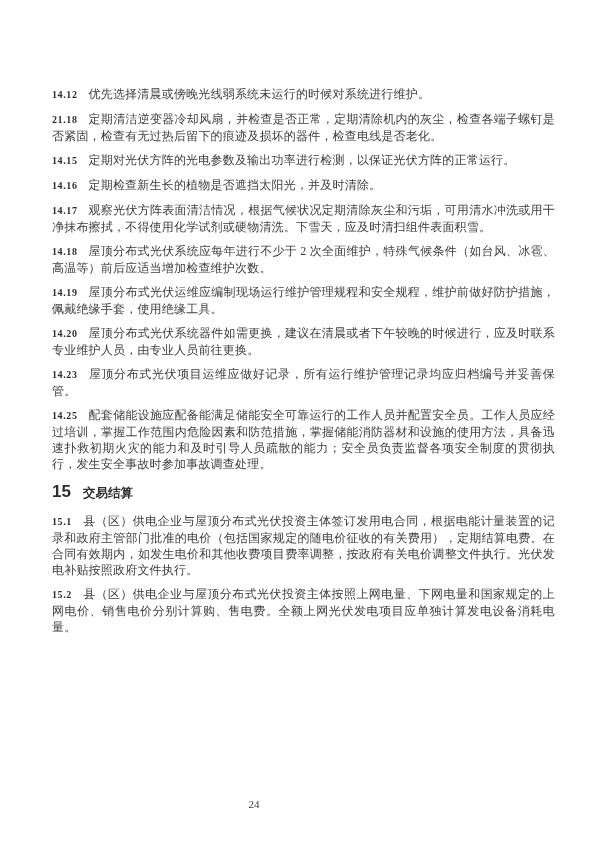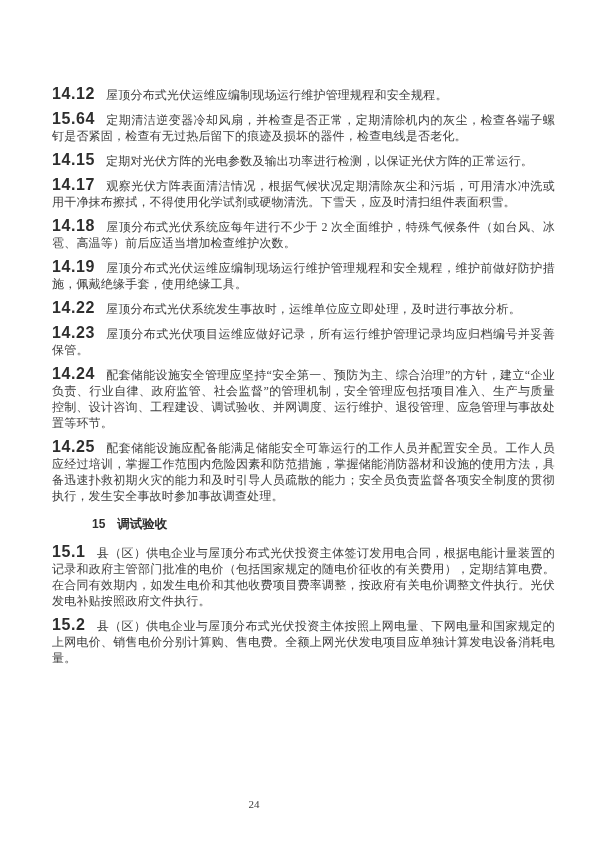--- a/index.html
+++ b/index.html
@@ -19,83 +19,82 @@
     padding: 86px 49px 0 52px;
   }
   p.clause {
     font-size: 12px;
     line-height: 16px;
     text-align: justify;
     margin: 0 0 8px 0;
     letter-spacing: 0.2px;
   }
   .num {
-    font-family: Liberation Sans, sans-serif;
-    font-size: 16px;
+    font-family: Liberation Serif, serif;
+    font-size: 10px;
     font-weight: bold;
     color: #2e2e2e;
     letter-spacing: 0.6px;
     margin-right: 11px;
     white-space: nowrap;
     margin-top: 12px;
   }
   h2.section-heading {
     font-size: 12.5px;
     font-weight: bold;
     color: #2e2e2e;
     margin: 12px 0 12px 0;
     line-height: 16px;
   }
   h2.section-heading .sec-num {
     font-family: "Liberation Sans", "DejaVu Sans", sans-serif;
-    font-size: 12px;
+    font-size: 17px;
     margin-right: 12px;
-    margin-left: 40px;
   }
   .page-footer {
     position: absolute;
     top: 798px;
     left: 0;
     width: 508px;
     text-align: center;
     font-size: 11px;
     color: #3d3d3d;
   }
 </style>
 </head>
 <body>
 
 <div class="content">
 
-  <p class="clause"><span class="num">14.12</span><span>屋顶分布式光伏运维应编制现场运行维护管理规程和安全规程。</span></p>
+  <p class="clause"><span class="num">14.12</span><span>优先选择清晨或傍晚光线弱系统未运行的时候对系统进行维护。</span></p>
 
 
-  <p class="clause"><span class="num">15.64</span><span>定期清洁逆变器冷却风扇，并检查是否正常，定期清除机内的灰尘，检查各端子螺钉是否紧固，检查有无过热后留下的痕迹及损坏的器件，检查电线是否老化。</span></p>
+  <p class="clause"><span class="num">21.18</span><span>定期清洁逆变器冷却风扇，并检查是否正常，定期清除机内的灰尘，检查各端子螺钉是否紧固，检查有无过热后留下的痕迹及损坏的器件，检查电线是否老化。</span></p>
 
   <p class="clause"><span class="num">14.15</span><span>定期对光伏方阵的光电参数及输出功率进行检测，以保证光伏方阵的正常运行。</span></p>
 
+  <p class="clause"><span class="num">14.16</span><span>定期检查新生长的植物是否遮挡太阳光，并及时清除。</span></p>
 
   <p class="clause"><span class="num">14.17</span><span>观察光伏方阵表面清洁情况，根据气候状况定期清除灰尘和污垢，可用清水冲洗或用干净抹布擦拭，不得使用化学试剂或硬物清洗。下雪天，应及时清扫组件表面积雪。</span></p>
 
   <p class="clause"><span class="num">14.18</span><span>屋顶分布式光伏系统应每年进行不少于 2 次全面维护，特殊气候条件（如台风、冰雹、高温等）前后应适当增加检查维护次数。</span></p>
 
   <p class="clause"><span class="num">14.19</span><span>屋顶分布式光伏运维应编制现场运行维护管理规程和安全规程，维护前做好防护措施，佩戴绝缘手套，使用绝缘工具。</span></p>
 
+  <p class="clause"><span class="num">14.20</span><span>屋顶分布式光伏系统器件如需更换，建议在清晨或者下午较晚的时候进行，应及时联系专业维护人员，由专业人员前往更换。</span></p>
 
 
-  <p class="clause"><span class="num">14.22</span><span>屋顶分布式光伏系统发生事故时，运维单位应立即处理，及时进行事故分析。</span></p>
 
   <p class="clause"><span class="num">14.23</span><span>屋顶分布式光伏项目运维应做好记录，所有运行维护管理记录均应归档编号并妥善保管。</span></p>
 
-  <p class="clause"><span class="num">14.24</span><span>配套储能设施安全管理应坚持“安全第一、预防为主、综合治理”的方针，建立“企业负责、行业自律、政府监管、社会监督”的管理机制，安全管理应包括项目准入、生产与质量控制、设计咨询、工程建设、调试验收、并网调度、运行维护、退役管理、应急管理与事故处置等环节。</span></p>
 
   <p class="clause"><span class="num">14.25</span><span>配套储能设施应配备能满足储能安全可靠运行的工作人员并配置安全员。工作人员应经过培训，掌握工作范围内危险因素和防范措施，掌握储能消防器材和设施的使用方法，具备迅速扑救初期火灾的能力和及时引导人员疏散的能力；安全员负责监督各项安全制度的贯彻执行，发生安全事故时参加事故调查处理。</span></p>
 
 
-  <h2 class="section-heading"><span class="sec-num">15</span><span>调试验收</span></h2>
+  <h2 class="section-heading"><span class="sec-num">15</span><span>交易结算</span></h2>
 
   <p class="clause"><span class="num">15.1</span><span>县（区）供电企业与屋顶分布式光伏投资主体签订发用电合同，根据电能计量装置的记录和政府主管部门批准的电价（包括国家规定的随电价征收的有关费用），定期结算电费。在合同有效期内，如发生电价和其他收费项目费率调整，按政府有关电价调整文件执行。光伏发电补贴按照政府文件执行。</span></p>
 
   <p class="clause"><span class="num">15.2</span><span>县（区）供电企业与屋顶分布式光伏投资主体按照上网电量、下网电量和国家规定的上网电价、销售电价分别计算购、售电费。全额上网光伏发电项目应单独计算发电设备消耗电量。</span></p>
 
 </div>
 
 <div class="page-footer">
   <span>24</span>
 </div>

